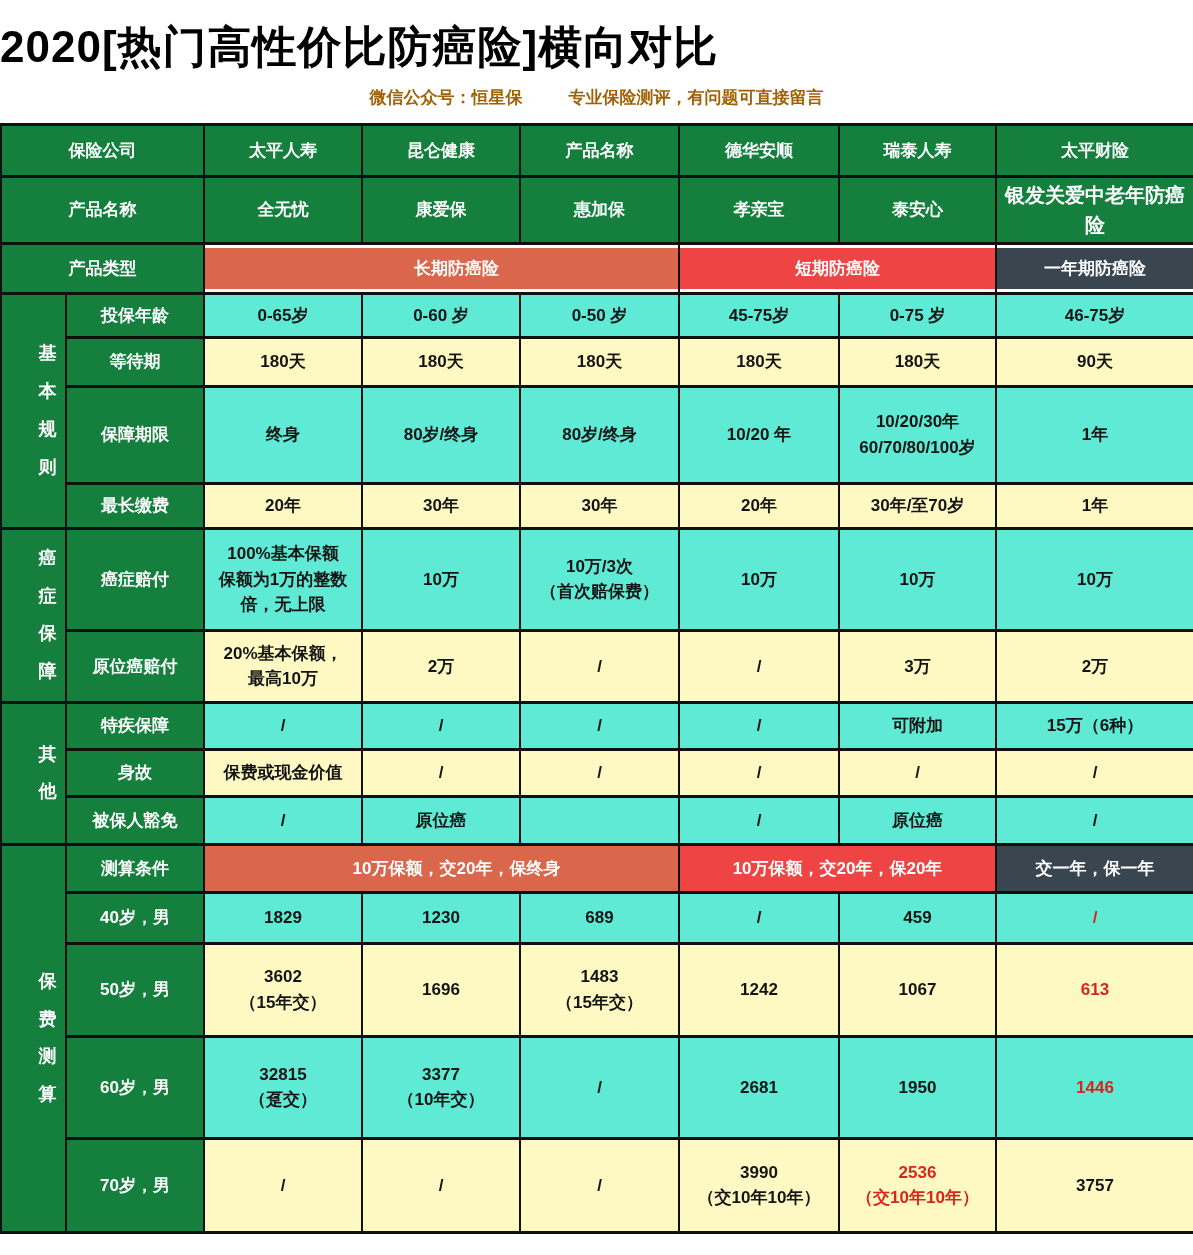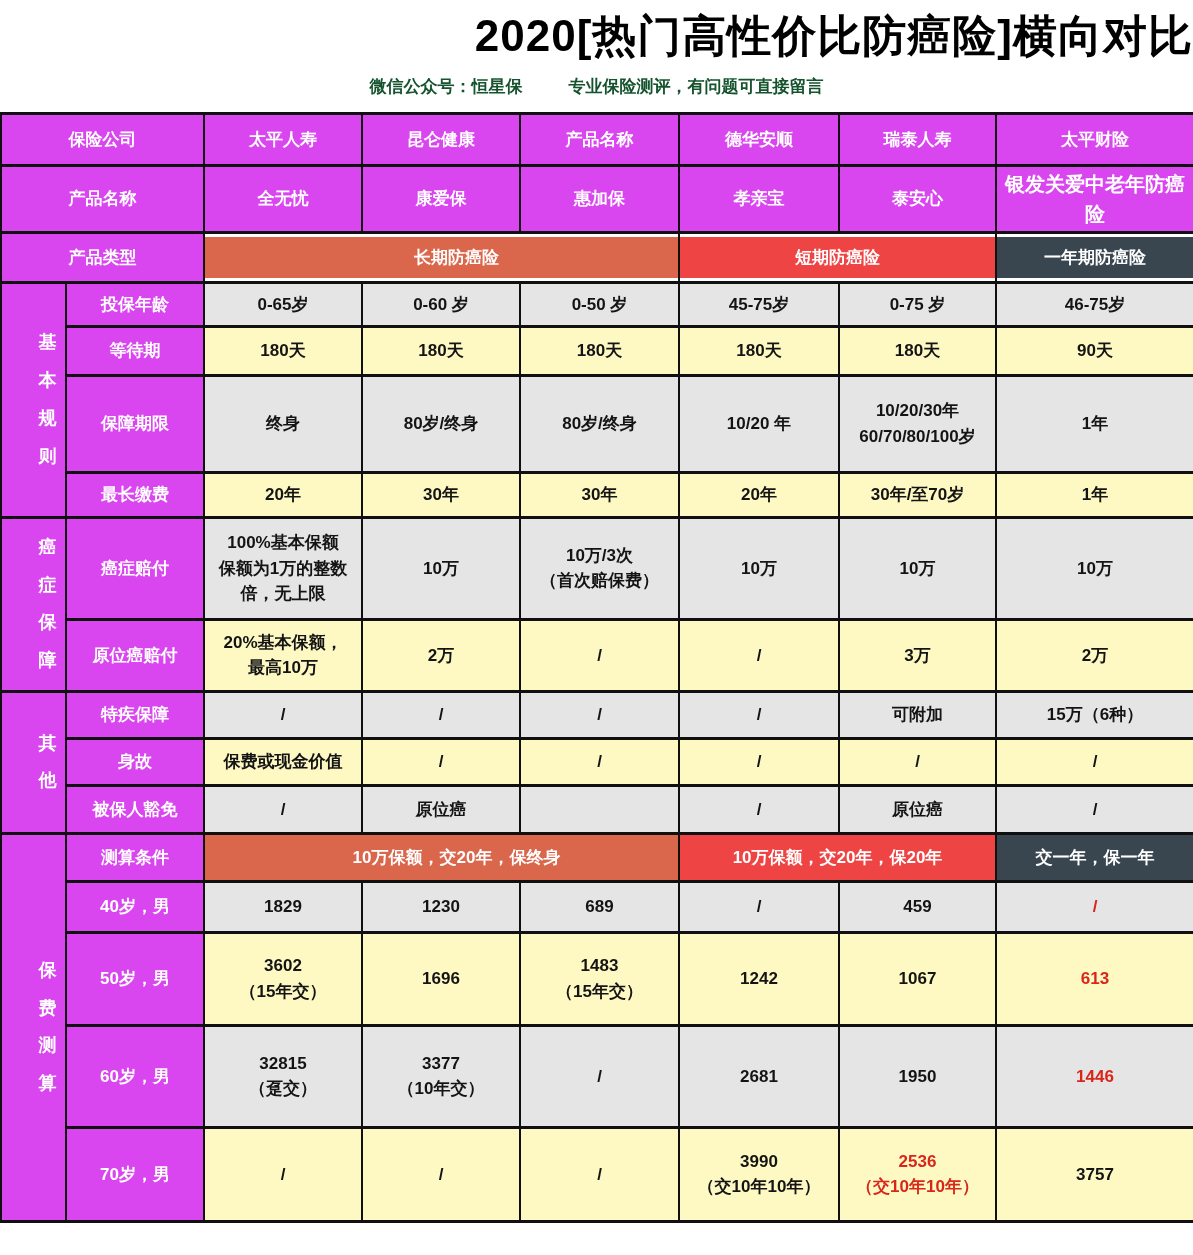--- a/index.html
+++ b/index.html
@@ -1,33 +1,33 @@
 <!DOCTYPE html>
 <html><head>
 <meta charset="utf-8">
 <style>
   html,body { margin:0; padding:0; background:#ffffff; }
   body { width:1193px; font-family:"Liberation Sans","DejaVu Sans",sans-serif; font-weight:bold; color:#111; }
   .page { width:1193px; }
 
-  .title { text-align:right; font-size:44px; font-weight:900; color:#000; padding-top:10px; line-height:1.2; letter-spacing:1px; }
-  .subtitle { display:flex; justify-content:center; gap:46px; font-size:17px; color:#14532d; margin-top:12px; margin-bottom:14px; }
+  .title { text-align:left; font-size:44px; font-weight:900; color:#000; padding-top:21px; line-height:1.2; letter-spacing:1px; }
+  .subtitle { display:flex; justify-content:center; gap:46px; font-size:17px; color:#a16207; margin-top:12px; margin-bottom:14px; }
 
   table { border-collapse:collapse; table-layout:fixed; width:1193px; }
   td {
     border:3px solid #101010;
     border-left-width:2px; border-right-width:2px;
     text-align:center; vertical-align:middle;
     font-size:17px; font-weight:bold; color:#141414;
     white-space:pre-line; padding:2px; line-height:1.5;
     overflow:hidden;
   }
-  .teal   { background:#d946ef; color:#ffffff; }
+  .teal   { background:#15803d; color:#ffffff; }
   .cream  { background:#fef9c3; }
-  .white  { background:#e5e5e5; }
+  .white  { background:#5eead4; }
   .band-red    { background:#DA664C; color:#ffffff;padding-left:32px; }
   .band-orange { background:#ef4444; color:#ffffff; }
   .band-dark   { background:#394650; color:#ffffff; }
   .inset { box-shadow: inset 0 3px 0 #ffffff, inset 0 -3px 0 #ffffff; }
   .red { color:#D9261C; }
   .sect { font-size:18px; line-height:2.1;padding-left:30px; }
 
   .h44{height:44px}.h45{height:45px}.h47{height:47px}.h48{height:48px}
   .h49{height:49px}.h50{height:50px}.h51{height:51px}.h52{height:52px}
   .h72{height:72px}.h93{height:93px}.h94{height:94px}.h97{height:97px}

